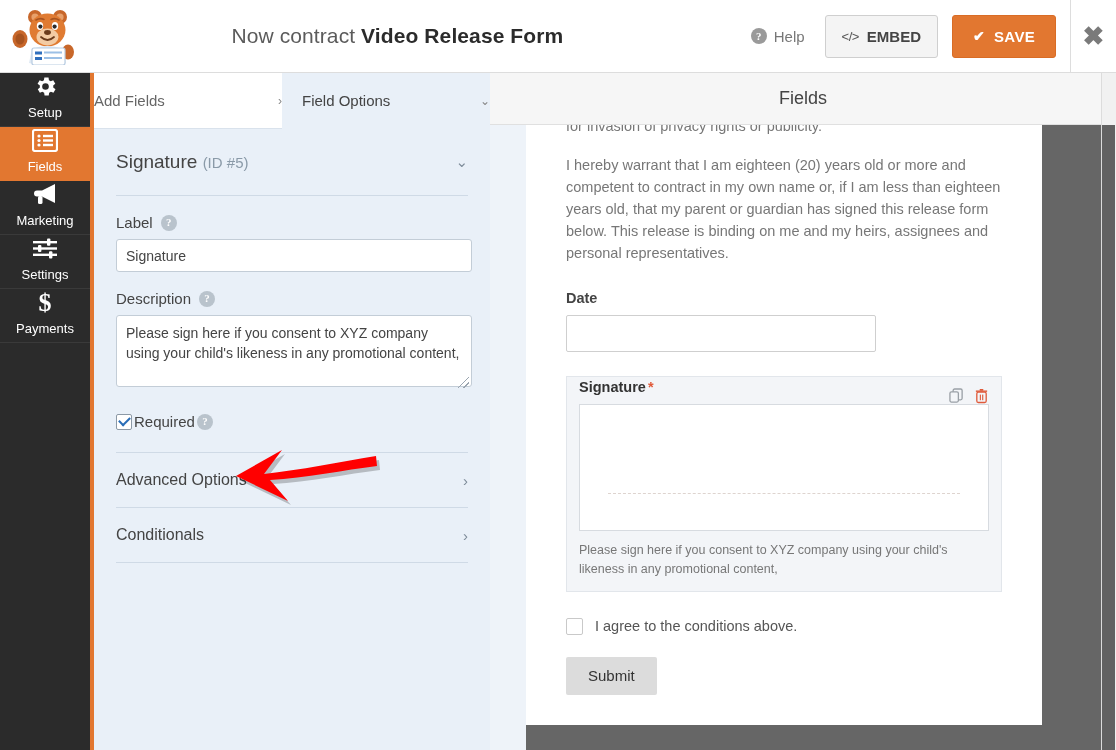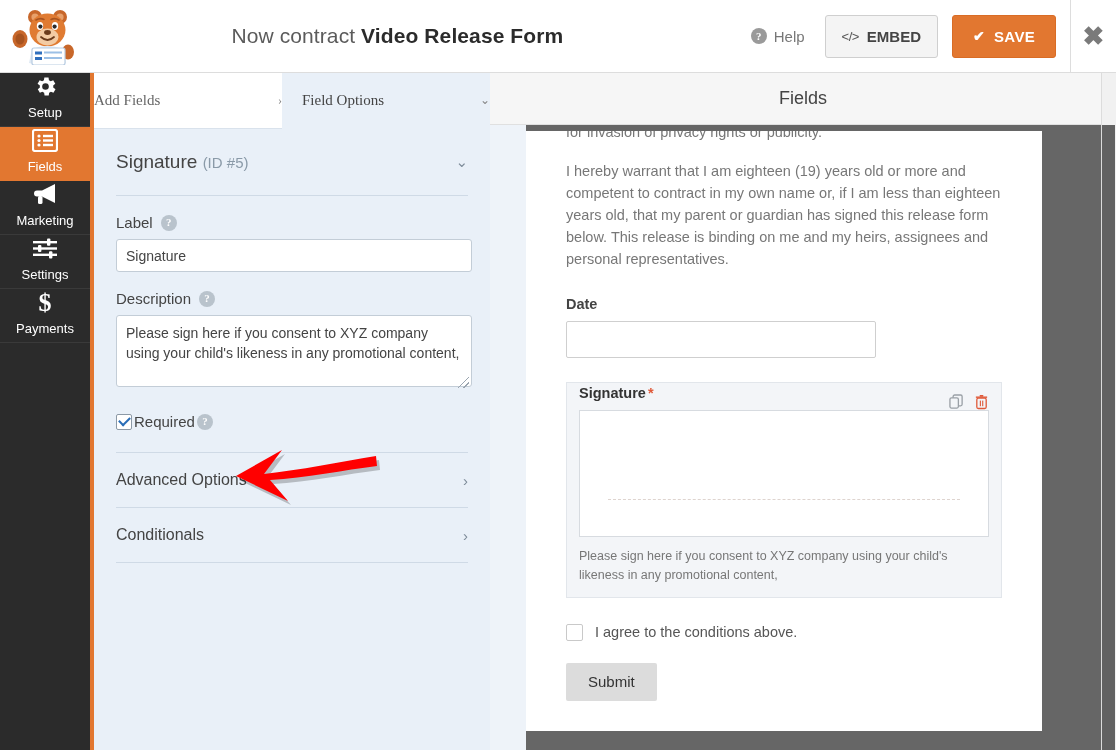--- a/index.html
+++ b/index.html
@@ -84,21 +84,20 @@
   
   .panel {
     position: absolute; left: 90px; top: 73px; width: 400px; height: 677px;
     background: #e9f0f8; border-left: 4px solid #e27730;
   }
   .tabs { display: flex; height: 56px; width: 396px; }
   .tab {
     flex: 1; display: flex; align-items: center; justify-content: space-between; gap: 0;
     font-size: 15px; color: #666; cursor: pointer; background: #ffffff;
     border-bottom: 1px solid #d9e2ec;
-    font-family: Liberation Serif, serif;
   }
   .tab.active { background: #e9f0f8; color: #444; border-bottom: 1px solid #e9f0f8; padding-left: 20px; }
   .tab .chev { font-size: 12px; color: #888; }
   .panel-body { padding: 22px 22px 0 22px; }
   .field-head {
     display: flex; align-items: center; justify-content: space-between;
     padding-bottom: 22px; border-bottom: 1px solid #cfdae6; cursor: pointer;
   }
   .field-head .name { font-size: 19px; color: #444; }
   .field-head .name .id { color: #8a9aa8; font-size: 15px; }
@@ -154,21 +153,21 @@
   
   .preview-bg {
     position: absolute; left: 490px; top: 125px; width: 626px; height: 625px;
     background: #666666;
   }
   .preview-strip {
     position: absolute; left: 490px; top: 125px; width: 36px; height: 625px;
     background: #eef3f9;
   }
   .preview-card {
-    position: absolute; left: 526px; top: 131px; width: 516px; height: 600px;
+    position: absolute; left: 526px; top: 125px; width: 516px; height: 600px;
     background: #ffffff; overflow: hidden;
   }
   .pv-inner { padding: 0 40px; }
   .pv-para {
     font-size: 14.5px; color: #777; line-height: 1.52; margin: 0 0 17px 0;
   }
   .pv-clip { margin-top: -10px; }
   .pv-flabel { font-size: 14.5px; color: #444; font-weight: 700; margin: 26px 0 9px 0; }
   .pv-input {
     width: 310px; height: 37px; border: 1px solid #cfcfcf; border-radius: 2px;
@@ -413,21 +412,21 @@
     </svg>
   </div>
 
   <div class="preview-bg"></div>
   <div class="preview-strip"></div>
 
   <div class="preview-card">
     <div class="pv-inner">
 
       <p class="pv-para pv-clip">for invasion of privacy rights or publicity.</p>
-      <p class="pv-para">I hereby warrant that I am eighteen (19) years old or more and competent to contract in my own name or, if I am less than eighteen years old, that my parent or guardian has signed this release form below. This release is binding on me and my heirs, assignees and personal representatives.</p>
+      <p class="pv-para">I hereby warrant that I am eighteen (20) years old or more and competent to contract in my own name or, if I am less than eighteen years old, that my parent or guardian has signed this release form below. This release is binding on me and my heirs, assignees and personal representatives.</p>
 
       <div class="pv-flabel">Date</div>
       <div class="pv-input"></div>
 
       <div class="sig-block">
         <div class="sig-tools">
           <span>
             <svg width="15" height="16" viewBox="0 0 16 17">
               <rect x="1" y="4" width="9" height="11" rx="1.6" fill="none" stroke="#9aa0a6" stroke-width="1.4"></rect>
               <path d="M4.4 4 V2.6 A1.6 1.6 0 0 1 6 1 h6.4 A1.6 1.6 0 0 1 14 2.6 V11 a1.6 1.6 0 0 1 -1.6 1.6 H10.6" fill="none" stroke="#9aa0a6" stroke-width="1.4"></path>

